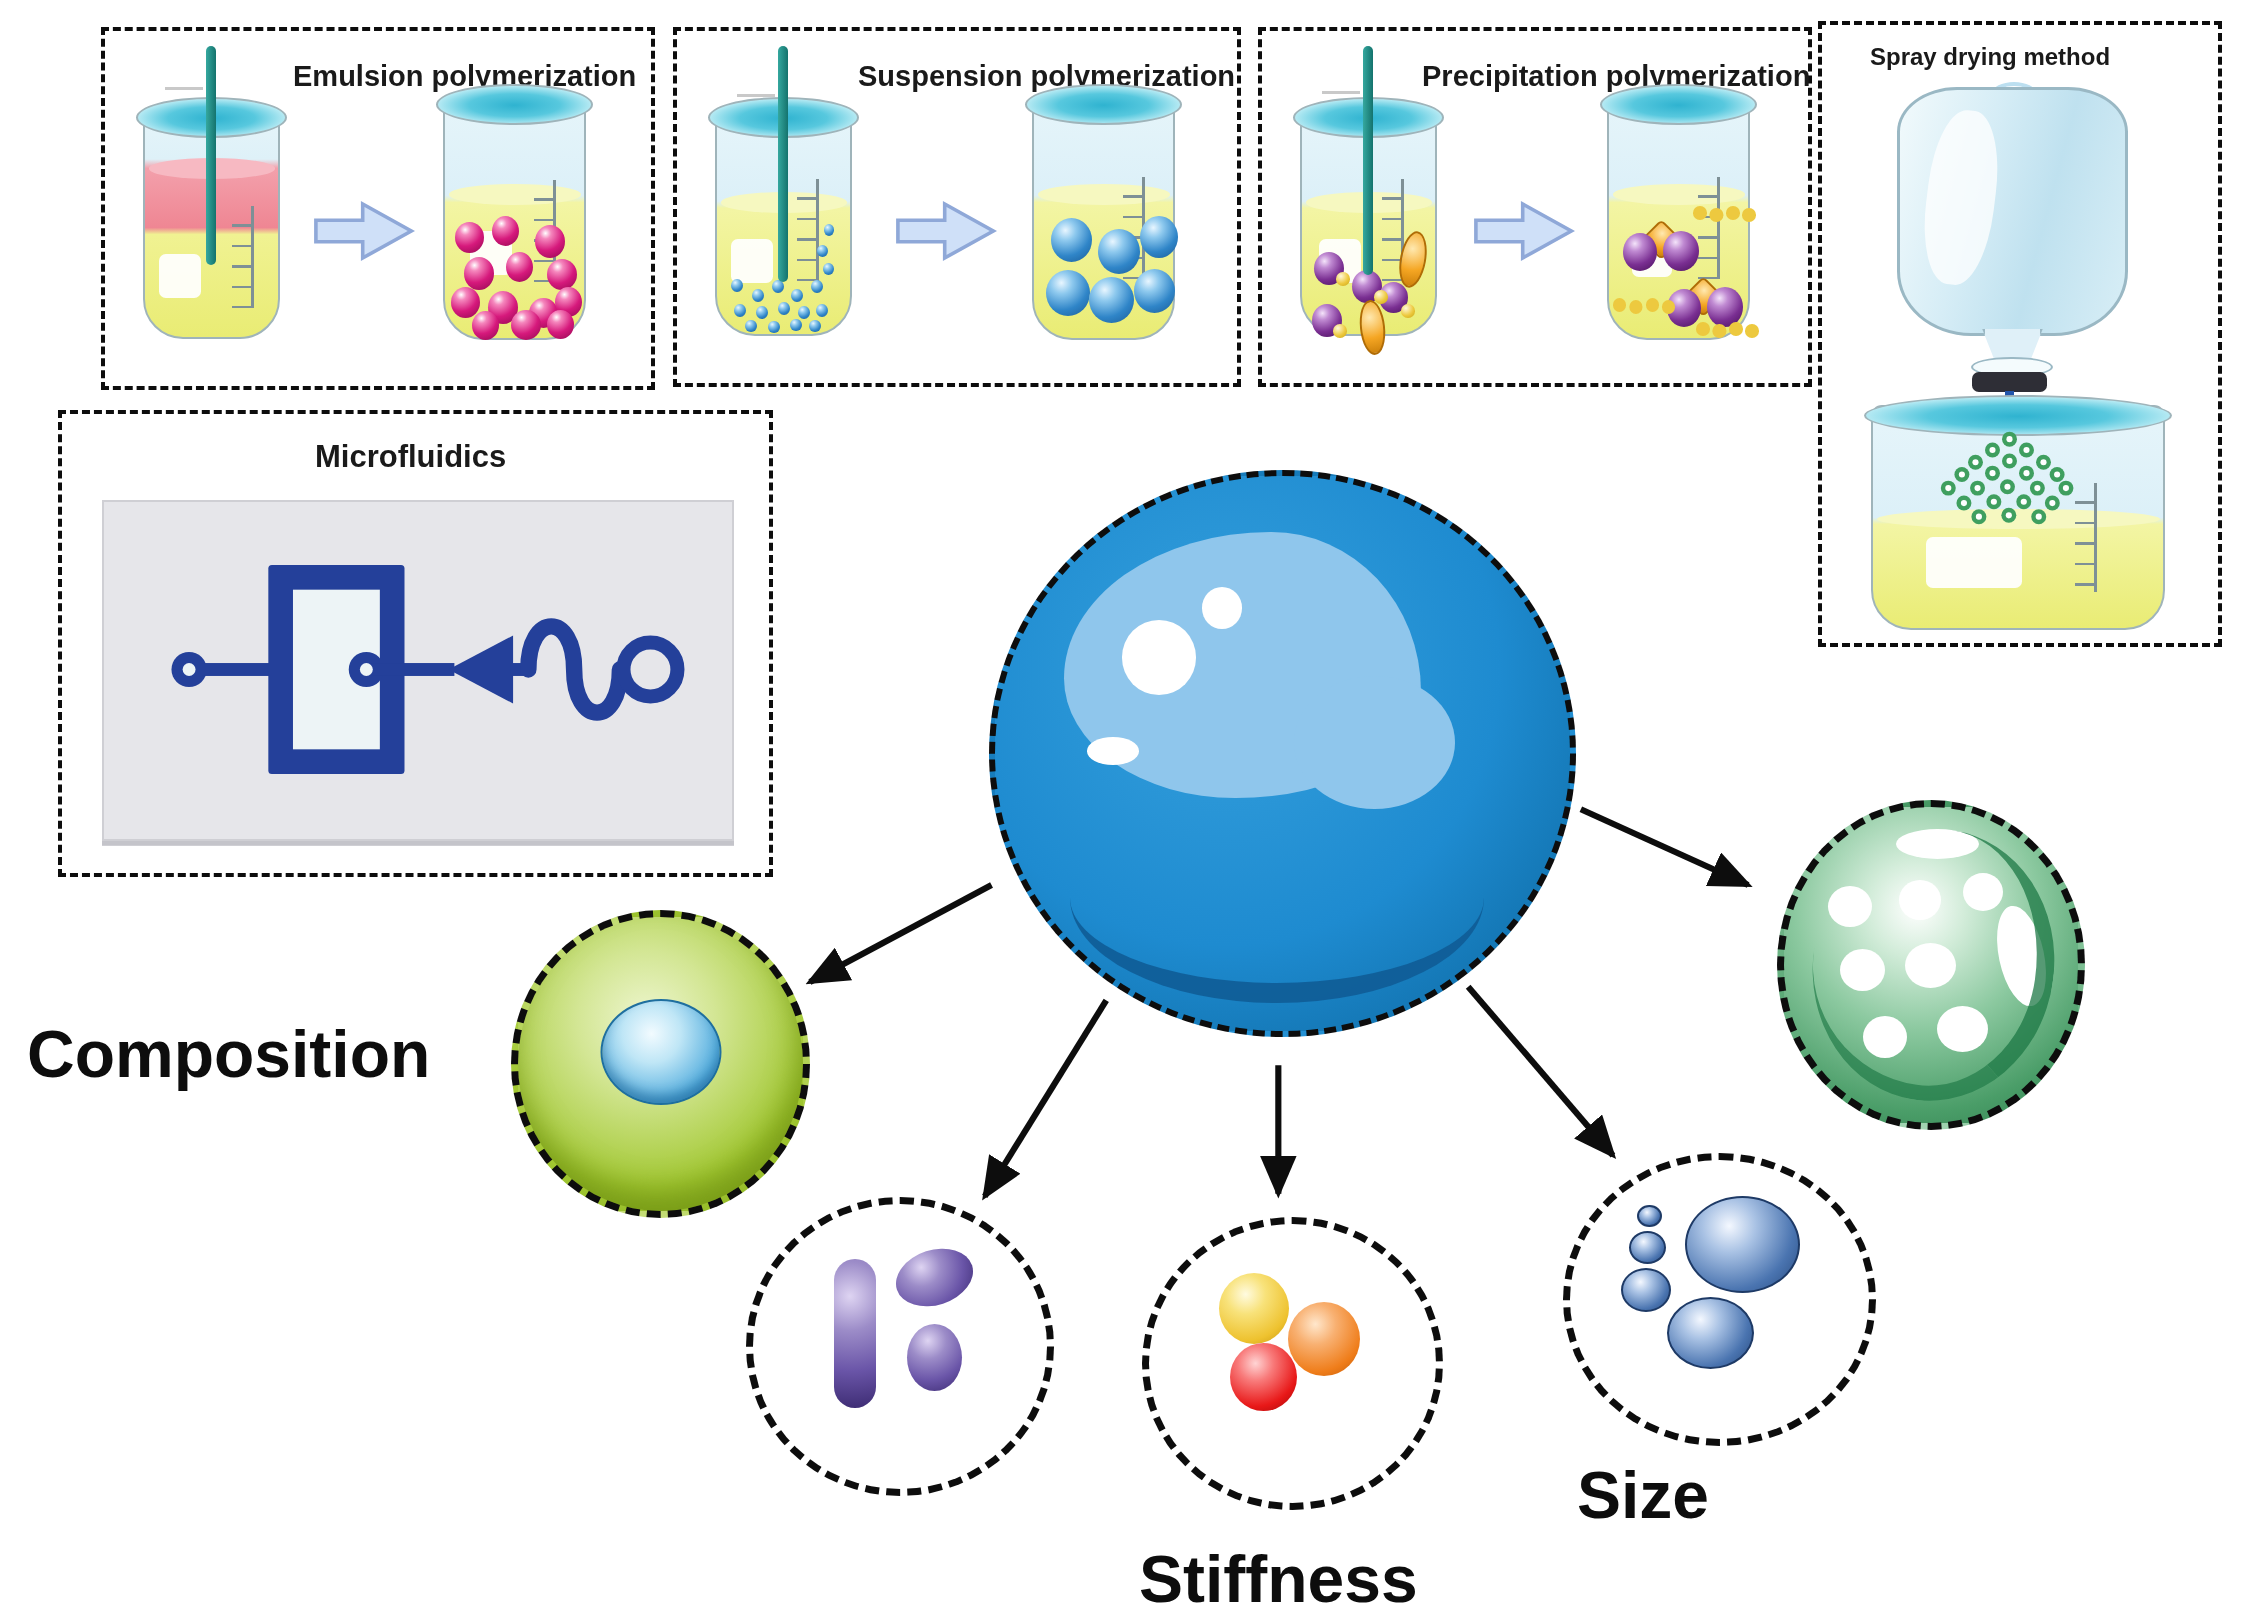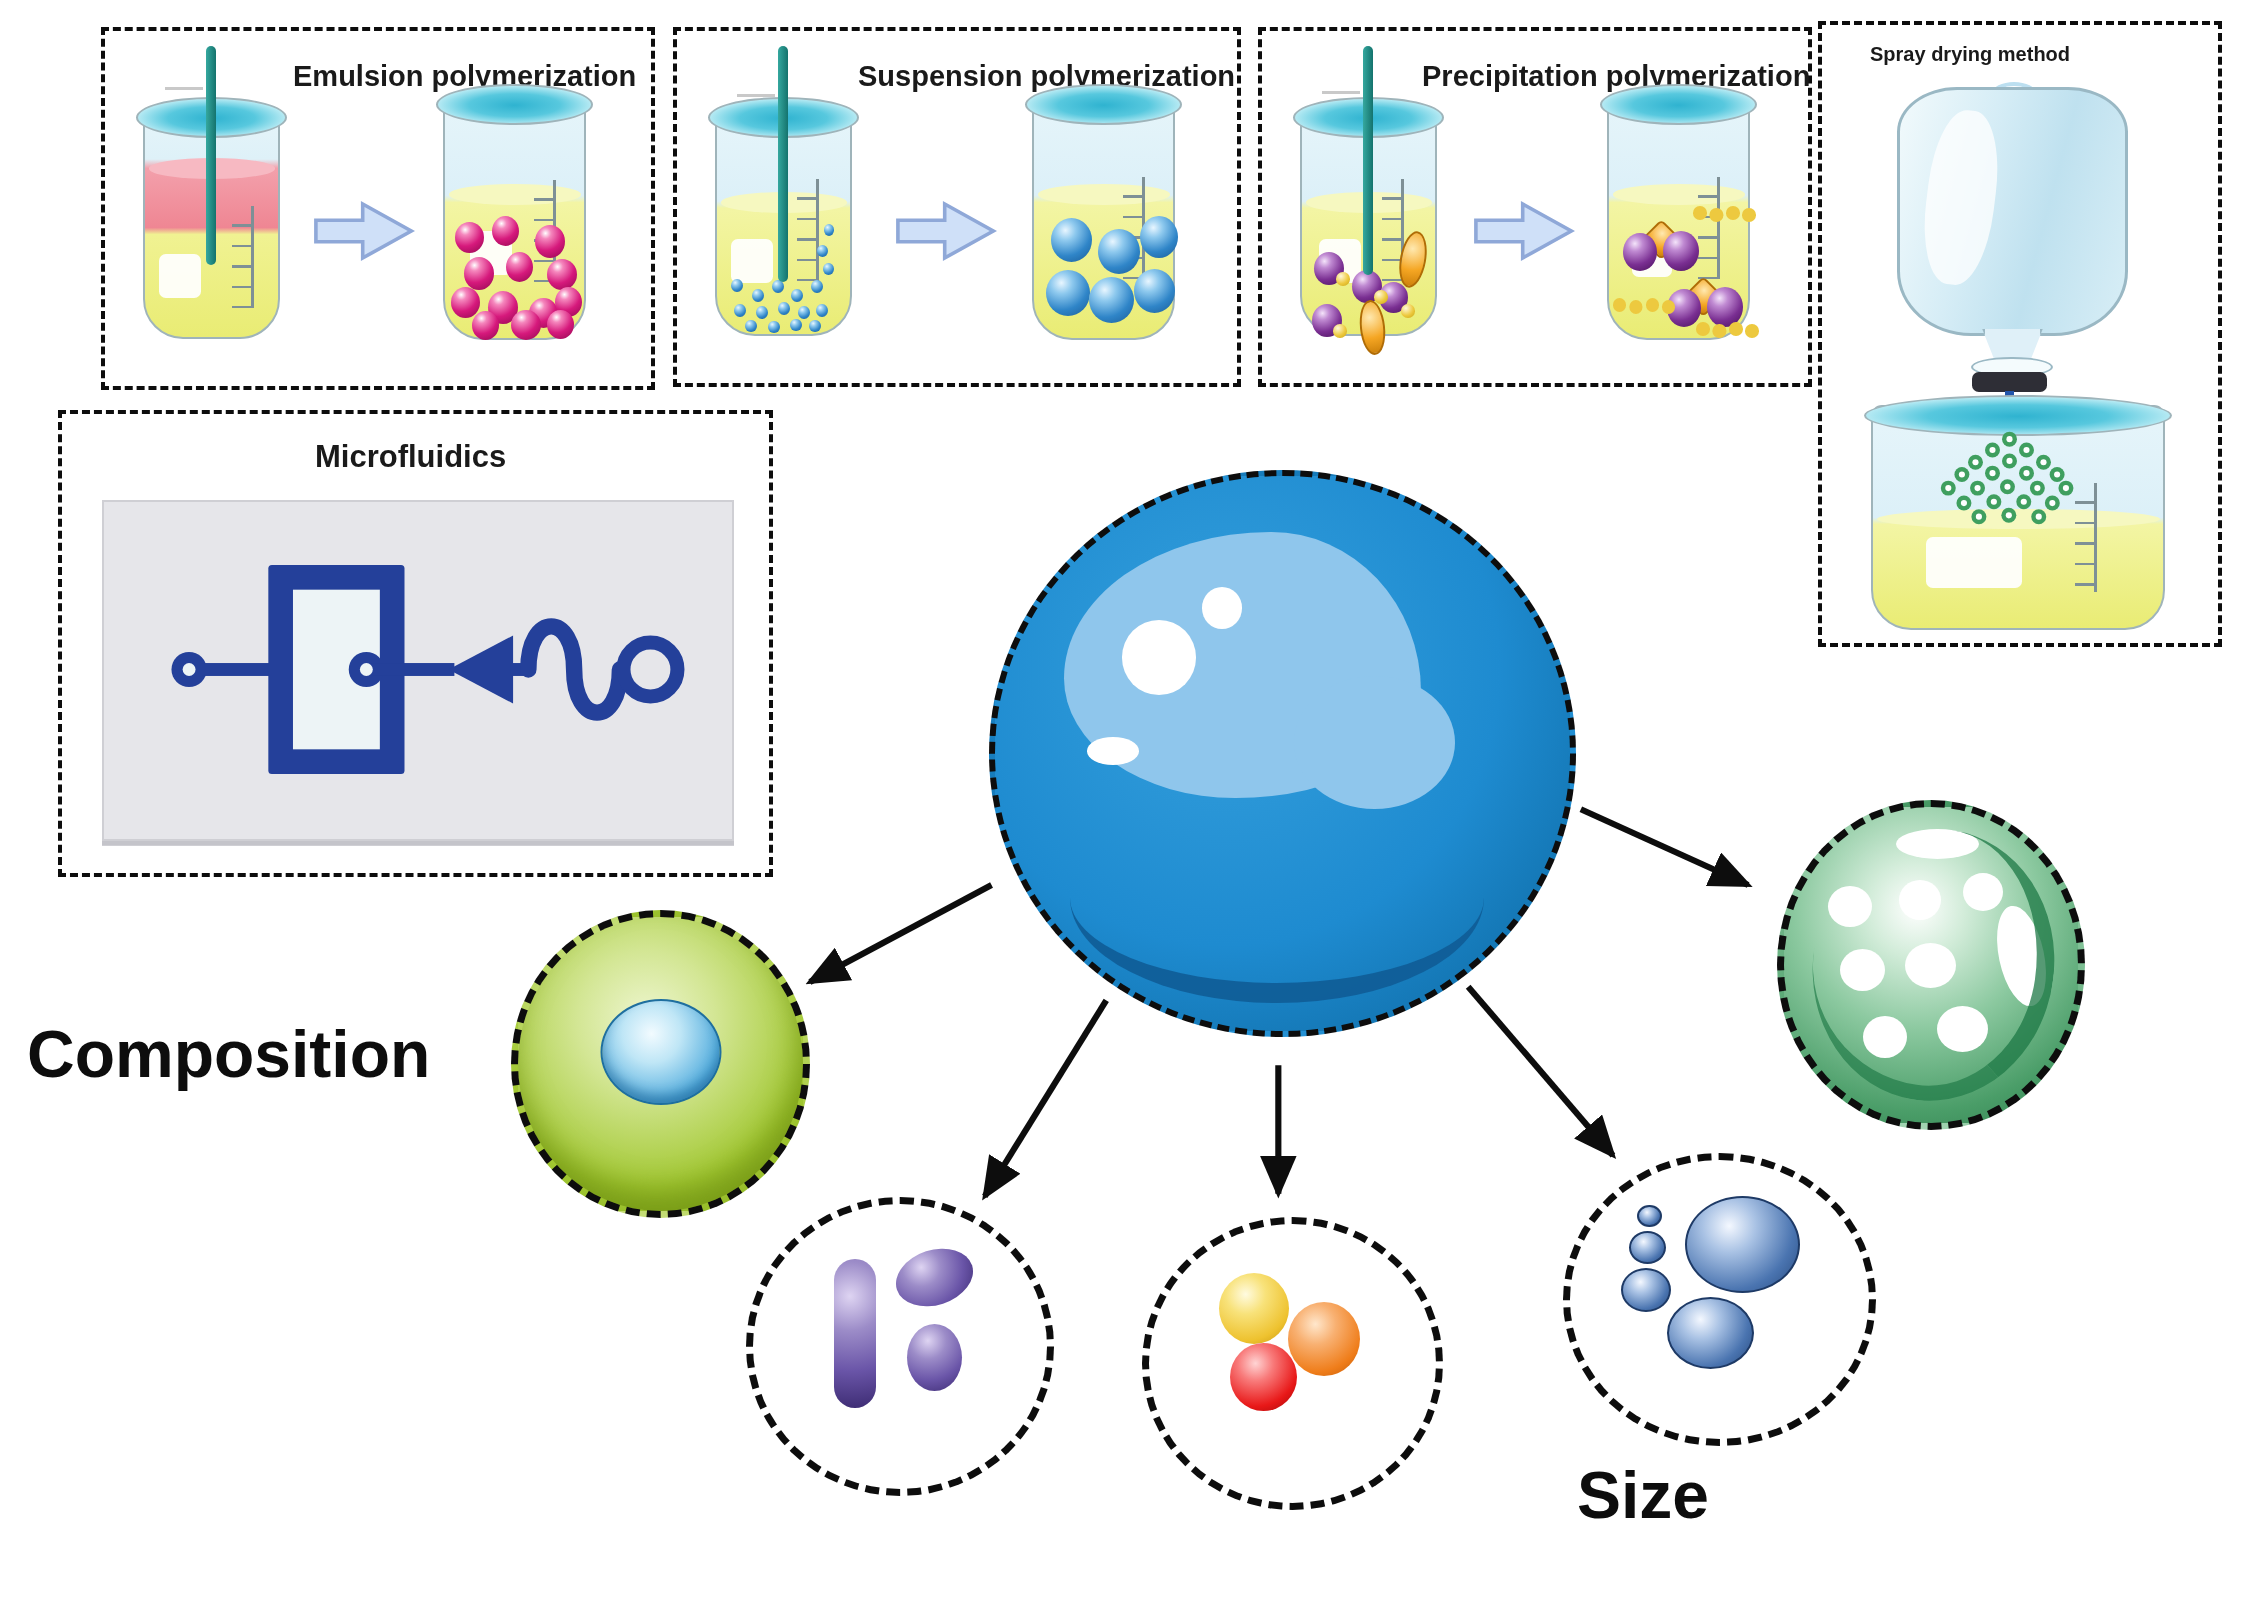--- a/index.html
+++ b/index.html
@@ -207,21 +207,21 @@
       <div class="orb b" style="left:66px;top:135px;width:42px;height:45px"></div>
       <div class="orb b" style="left:108px;top:122px;width:38px;height:42px"></div>
       <div class="orb b" style="left:13.7px;top:176px;width:44px;height:46px"></div>
       <div class="orb b" style="left:57px;top:183px;width:45px;height:46px"></div>
       <div class="orb b" style="left:102px;top:175px;width:41px;height:44px"></div>
       <div class="rim"></div>
     </div>
   </section>
 
   <section class="mbox" style="left:1818px;top:20.5px;width:396px;height:618px">
-    <div class="mtitle" style="left:48px;top:18px;font-size:20px">Spray drying method</div>
+    <div class="mtitle" style="left:48px;top:18px;font-size:24px">Spray drying method</div>
     <div style="position:absolute;left:68px;top:60px;width:246px;height:369px">
       <div class="nub" style="left:102px;top:-2.7px;width:36px;height:15px"></div>
       <div class="bottle-body" style="left:6.8px;top:2.7px;width:225px;height:243px"></div>
       <div class="neck" style="left:92px;top:244px;width:55px;height:31px"></div>
       <div class="bring" style="left:81px;top:272px;width:78px;height:16.4px"></div>
       <div class="collar" style="left:82px;top:287px;width:75px;height:20.5px"></div>
       <div class="stem" style="left:115px;top:306px;width:9px;height:51px"></div>
       <div class="tab" style="left:124px;top:313px;width:29px;height:15px"></div>
     </div>
     <div class="beaker" style="left:49px;top:380px;width:294px;height:225px">
@@ -319,20 +319,21 @@
     <div class="capsule av" style="left:81px;top:55px;width:42px;height:149px"></div>
     <div class="orb av" style="left:142px;top:46px;width:79px;height:55px;transform:rotate(-18deg)"></div>
     <div class="orb av" style="left:154px;top:120px;width:55px;height:67px"></div>
   </div>
 
   <div class="pcircle" style="left:1142px;top:1217px;width:287px;height:279px">
     <div class="orb yl" style="left:70px;top:49px;width:70px;height:71px"></div>
     <div class="orb or" style="left:139px;top:78px;width:72px;height:74px"></div>
     <div class="orb rd" style="left:81px;top:119px;width:67px;height:68px"></div>
   </div>
+  <div class="plabel" style="left:1139px;top:1541px">Stiffness</div>
 
   <div class="pcircle" style="left:1563px;top:1153px;width:299px;height:279px">
     <div class="orb nv" style="left:67px;top:45px;width:20.5px;height:18px"></div>
     <div class="orb nv" style="left:59px;top:71px;width:33px;height:29px"></div>
     <div class="orb nv" style="left:51px;top:108px;width:46px;height:40px"></div>
     <div class="orb nv" style="left:115px;top:36px;width:111px;height:93px"></div>
     <div class="orb nv" style="left:97px;top:137px;width:83px;height:68px"></div>
   </div>
   <div class="plabel" style="left:1577px;top:1457px">Size</div>
 

